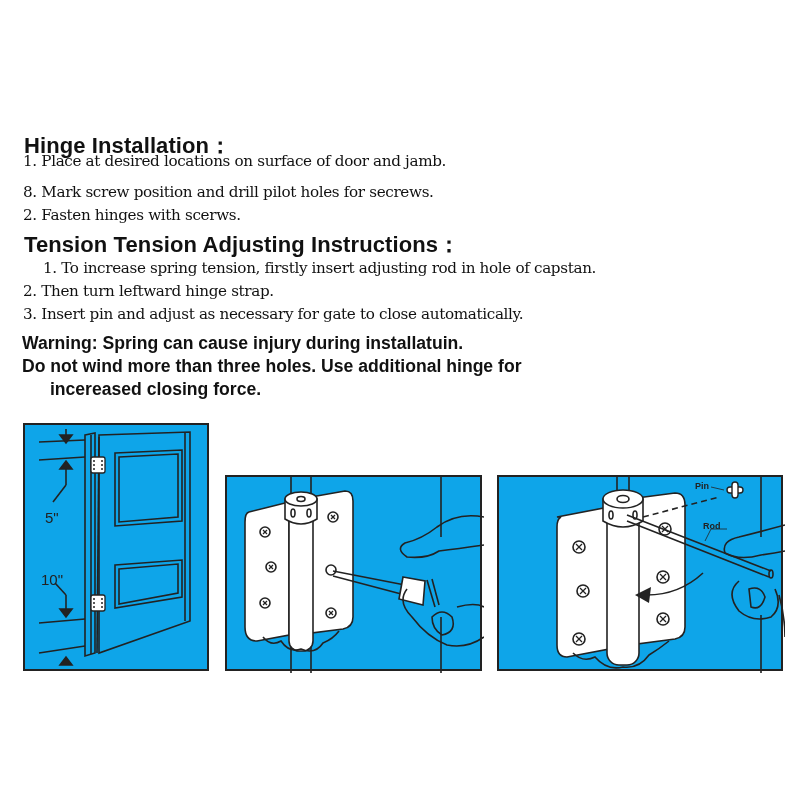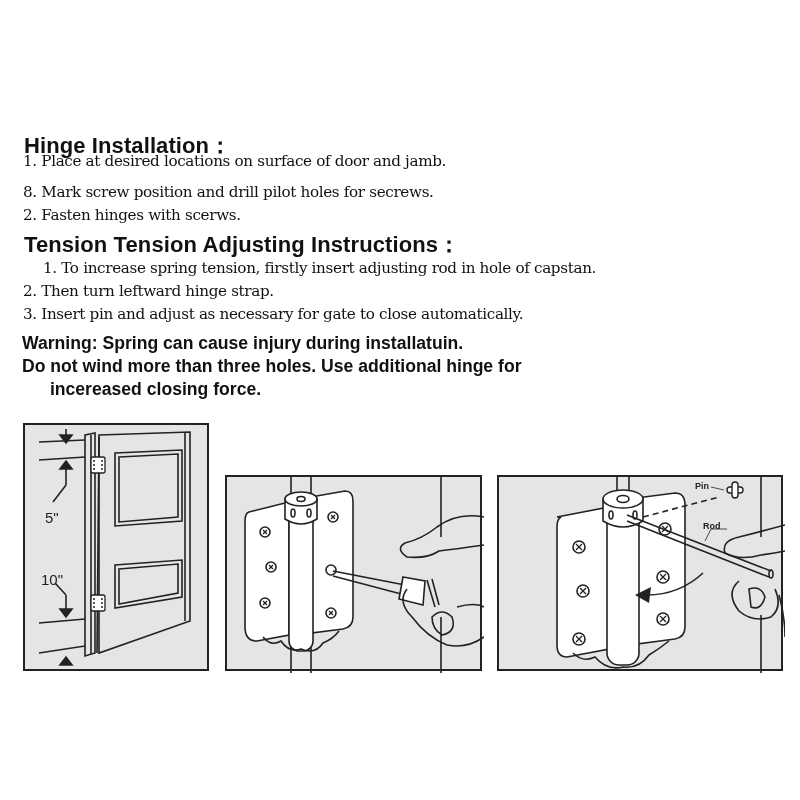--- a/index.html
+++ b/index.html
@@ -1,20 +1,20 @@
 <!DOCTYPE html>
 <html><head>
 <meta charset="utf-8">
 <style>
   html, body { margin: 0; padding: 0; background: #ffffff; }
   body { width: 800px; height: 800px; position: relative; overflow: hidden; color: #111; }
   .h { position: absolute; font-family: "Liberation Sans", sans-serif; font-weight: bold; font-size: 22px; white-space: nowrap; letter-spacing: 0.1px; text-align: right; }
   .s { position: absolute; font-family: "DejaVu Serif", serif; font-size: 15.2px; white-space: nowrap; letter-spacing: -0.35px; }
   .w { position: absolute; font-family: "Liberation Sans", sans-serif; font-weight: bold; font-size: 17.6px; white-space: nowrap; }
-  .box { position: absolute; border: 2px solid #222; box-sizing: border-box; background: #e5e5e5; }
+  .box { position: absolute; border: 2px solid #222; box-sizing: border-box; background: #0ea5e9; }
   svg { position: absolute; left: 0; top: 0; }
   .lbl { font-family: "Liberation Sans", sans-serif; }
 </style>
 </head>
 <body>
 
 <div class="h" style="left:24px; top:131px;">Hinge Installation：</div>
 <div class="s" style="left:23px; top:152px;">1. Place at desired locations on surface of door and jamb.</div>
 <div class="s" style="left:23px; top:183px;">8. Mark screw position and drill pilot holes for secrews.</div>
 <div class="s" style="left:23px; top:206px;">2. Fasten hinges with scerws.</div>

